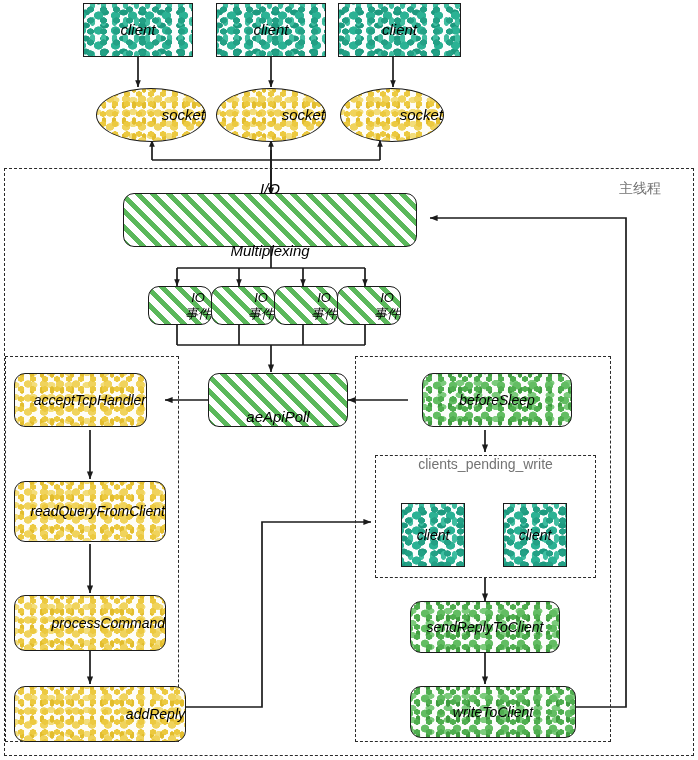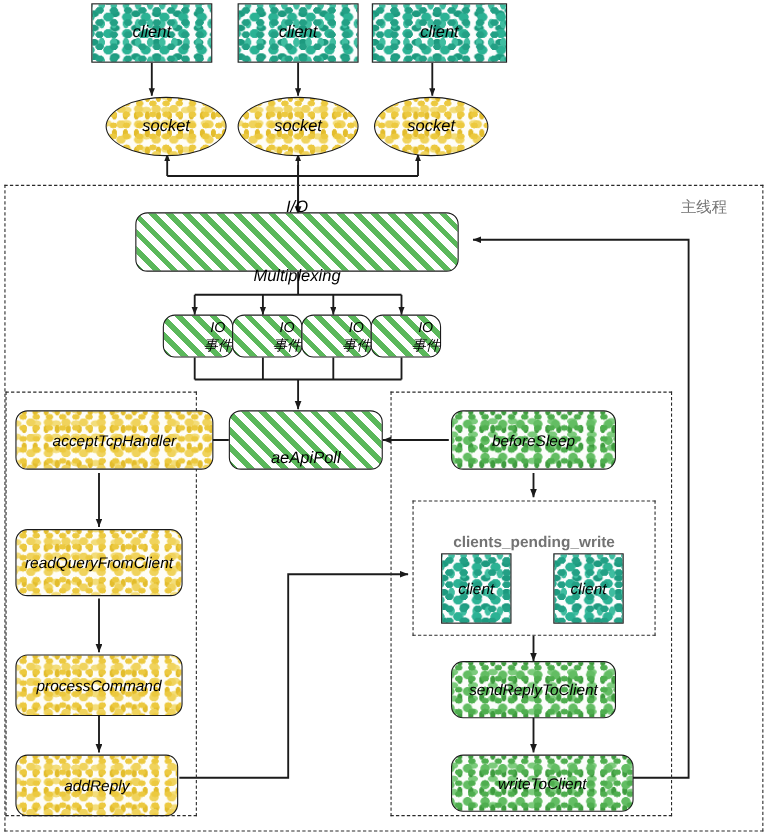--- a/index.html
+++ b/index.html
@@ -38,20 +38,21 @@
   }
   .sp-yellow{
     background-color:#fefdf7;
     background-image:
       radial-gradient(#ecc93f 36%, transparent 41%),
       radial-gradient(#f0d35c 34%, transparent 40%),
       radial-gradient(#e3bd2d 30%, transparent 36%),
       radial-gradient(#f3dd7a 32%, transparent 38%);
     background-size:12px 10px, 16px 14px, 10px 16px, 18px 12px;
     background-position:0 0, 5px 3px, 2px 8px, 9px 5px;
+    justify-content:flex-end;
   }
   .sp-green{
     background-color:#fbfdfa;
     background-image:
       radial-gradient(#4fae4f 36%, transparent 41%),
       radial-gradient(#63bd63 34%, transparent 40%),
       radial-gradient(#3f9c3f 30%, transparent 36%),
       radial-gradient(#7ccb7c 32%, transparent 38%);
     background-size:12px 10px, 16px 15px, 10px 16px, 18px 12px;
     background-position:0 0, 6px 4px, 2px 8px, 10px 3px;
@@ -95,21 +96,21 @@
   <div class="group" style="left:4px;top:168px;width:690px;height:588px;"></div>
 
   <div class="group fine" style="left:5px;top:356px;width:174px;height:386px;"></div>
 
   <div class="group fine" style="left:355px;top:356px;width:256px;height:386px;"></div>
 
   <div class="group fine" style="left:375px;top:455px;width:221px;height:123px;"></div>
 
   <div class="grp-title f14" style="left:600px;top:180px;width:80px;">主线程</div>
 
-  <div class="grp-title f14" style="left:375px;top:484px;width:221px;font-weight:bold;">clients_pending_write</div>
+  <div class="grp-title f14" style="left:375px;top:456px;width:221px;">clients_pending_write</div>
 
   <svg id="wires" viewBox="0 0 698 760" xmlns="http://www.w3.org/2000/svg">
     <defs>
       <marker id="ah" markerWidth="9" markerHeight="9" refX="7.6" refY="3.1" orient="auto" markerUnits="userSpaceOnUse">
         <path d="M0,0 L7.8,3.1 L0,6.2 z" fill="#1b1b1b"></path>
       </marker>
       <marker id="ahs" markerWidth="8" markerHeight="8" refX="6.8" refY="2.8" orient="auto" markerUnits="userSpaceOnUse">
         <path d="M0,0 L7,2.8 L0,5.6 z" fill="#1b1b1b"></path>
       </marker>
     </defs>
@@ -194,34 +195,34 @@
     <span class="lbl">IO事件</span>
   </div>
   <div class="node rounded hatch-green f13" style="left:337px;top:286px;width:64px;height:39px;">
     <span class="lbl">IO事件</span>
   </div>
 
   <div class="node rounded hatch-green f15" style="left:208px;top:373px;width:140px;height:54px;align-items:flex-end;">
     <span class="lbl">aeApiPoll</span>
   </div>
 
-  <div class="node rounded sp-yellow f14" style="left:14px;top:373px;width:180px;height:54px;">
+  <div class="node rounded sp-yellow f14" style="left:14px;top:373px;width:133px;height:54px;">
     <span class="lbl">acceptTcpHandler</span>
   </div>
   <div class="node rounded sp-yellow f14" style="left:14px;top:481px;width:152px;height:61px;">
     <span class="lbl">readQueryFromClient</span>
   </div>
   <div class="node rounded sp-yellow f14" style="left:14px;top:595px;width:152px;height:56px;">
     <span class="lbl">processCommand</span>
   </div>
-  <div class="node rounded sp-yellow f14" style="left:14px;top:686px;width:148px;height:56px;">
+  <div class="node rounded sp-yellow f14" style="left:14px;top:686px;width:172px;height:56px;">
     <span class="lbl">addReply</span>
   </div>
 
-  <div class="node rounded sp-green f14" style="left:410px;top:373px;width:150px;height:54px;">
+  <div class="node rounded sp-green f14" style="left:422px;top:373px;width:150px;height:54px;">
     <span class="lbl">beforeSleep</span>
   </div>
 
   <div class="node sharp sp-teal f14" style="left:401px;top:503px;width:64px;height:64px;">
     <span class="lbl">client</span>
   </div>
   <div class="node sharp sp-teal f14" style="left:503px;top:503px;width:64px;height:64px;">
     <span class="lbl">client</span>
   </div>
 

